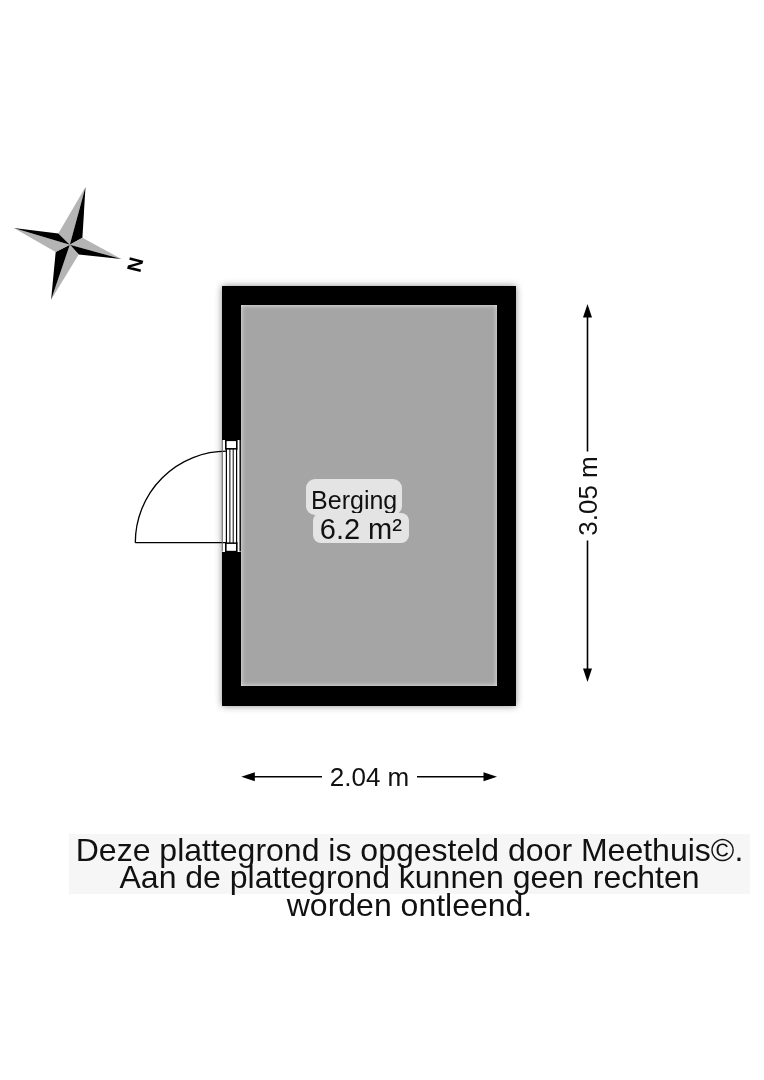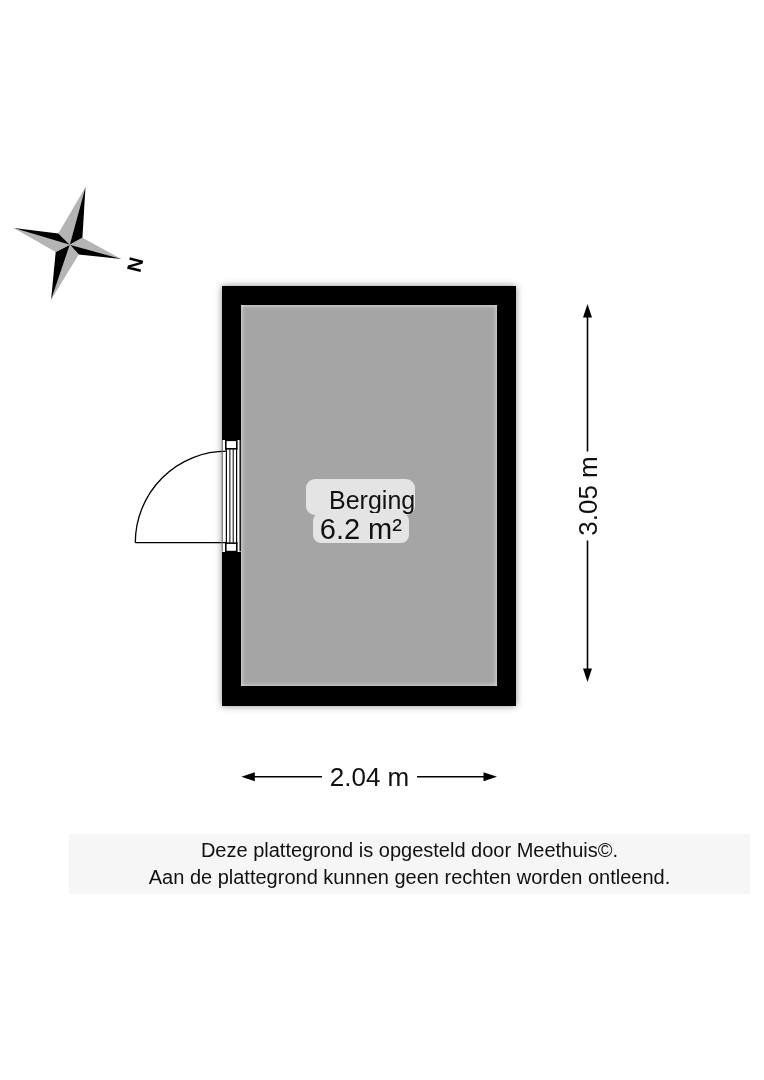--- a/index.html
+++ b/index.html
@@ -42,33 +42,33 @@
 
   <rect x="225.8" y="440.3" width="11" height="8.6" fill="#fff" stroke="#000" stroke-width="1.6"></rect>
 
   <rect x="225.8" y="543" width="11" height="8.6" fill="#fff" stroke="#000" stroke-width="1.6"></rect>
 
   <rect x="226.4" y="449" width="10.2" height="94" fill="#fff" stroke="#000" stroke-width="1.2"></rect>
   <line x1="229.9" y1="449" x2="229.9" y2="543" stroke="#000" stroke-width="1"></line>
   <line x1="233.2" y1="449" x2="233.2" y2="543" stroke="#000" stroke-width="1"></line>
 </svg>
 
-<div class="abs" style="left:306.2px;top:478.8px;width:109px;height:36.3px;background:#e4e4e4;border-radius:9px;text-align:right;font-size:25px;line-height:42.3px;">Berging</div>
+<div class="abs" style="left:306.2px;top:478.8px;width:96px;height:36.3px;background:#e4e4e4;border-radius:9px;text-align:center;font-size:25px;line-height:42.3px;">Berging</div>
 
 <div class="abs" style="left:312.5px;top:512.8px;width:96.7px;height:30.3px;background:#e4e4e4;border-radius:8px;text-align:center;font-size:29px;line-height:32.9px;">6.2 m²</div>
 
 <svg class="abs" style="left:0;top:0" width="764" height="1080" viewBox="0 0 764 1080">
   <line x1="587.5" y1="316" x2="587.5" y2="451.5" stroke="#000" stroke-width="1.6"></line>
   <line x1="587.5" y1="540.5" x2="587.5" y2="670" stroke="#000" stroke-width="1.6"></line>
   <polygon points="587.5,304 583,317.5 592,317.5" fill="#000"></polygon>
   <polygon points="587.5,682 583,668.5 592,668.5" fill="#000"></polygon>
   <text transform="translate(587.5,496) rotate(-90)" font-size="26" fill="#111" text-anchor="middle" dominant-baseline="central">3.05 m</text>
 </svg>
 
 <svg class="abs" style="left:0;top:0" width="764" height="1080" viewBox="0 0 764 1080">
   <line x1="253.5" y1="776.7" x2="322" y2="776.7" stroke="#000" stroke-width="1.6"></line>
   <line x1="417" y1="776.7" x2="484.5" y2="776.7" stroke="#000" stroke-width="1.6"></line>
   <polygon points="241.3,776.7 254.8,772.2 254.8,781.2" fill="#000"></polygon>
   <polygon points="497,776.7 483.5,772.2 483.5,781.2" fill="#000"></polygon>
   <text x="369.5" y="785.6" font-size="26" fill="#111" text-anchor="middle">2.04 m</text>
 </svg>
 
-<div class="abs" style="left:69px;top:834px;width:681px;height:60px;background:#f6f6f6;text-align:center;font-size:20px;line-height:27.5px;padding-top:2.5px;box-sizing:border-box;">Deze plattegrond is opgesteld door Meethuis©.<br>Aan de plattegrond kunnen geen rechten worden ontleend.</div>
+<div class="abs" style="left:69px;top:834px;width:681px;height:60px;background:#f6f6f6;text-align:center;font-size:32px;line-height:27.5px;padding-top:2.5px;box-sizing:border-box;">Deze plattegrond is opgesteld door Meethuis©.<br>Aan de plattegrond kunnen geen rechten worden ontleend.</div>
 
 </body></html>

